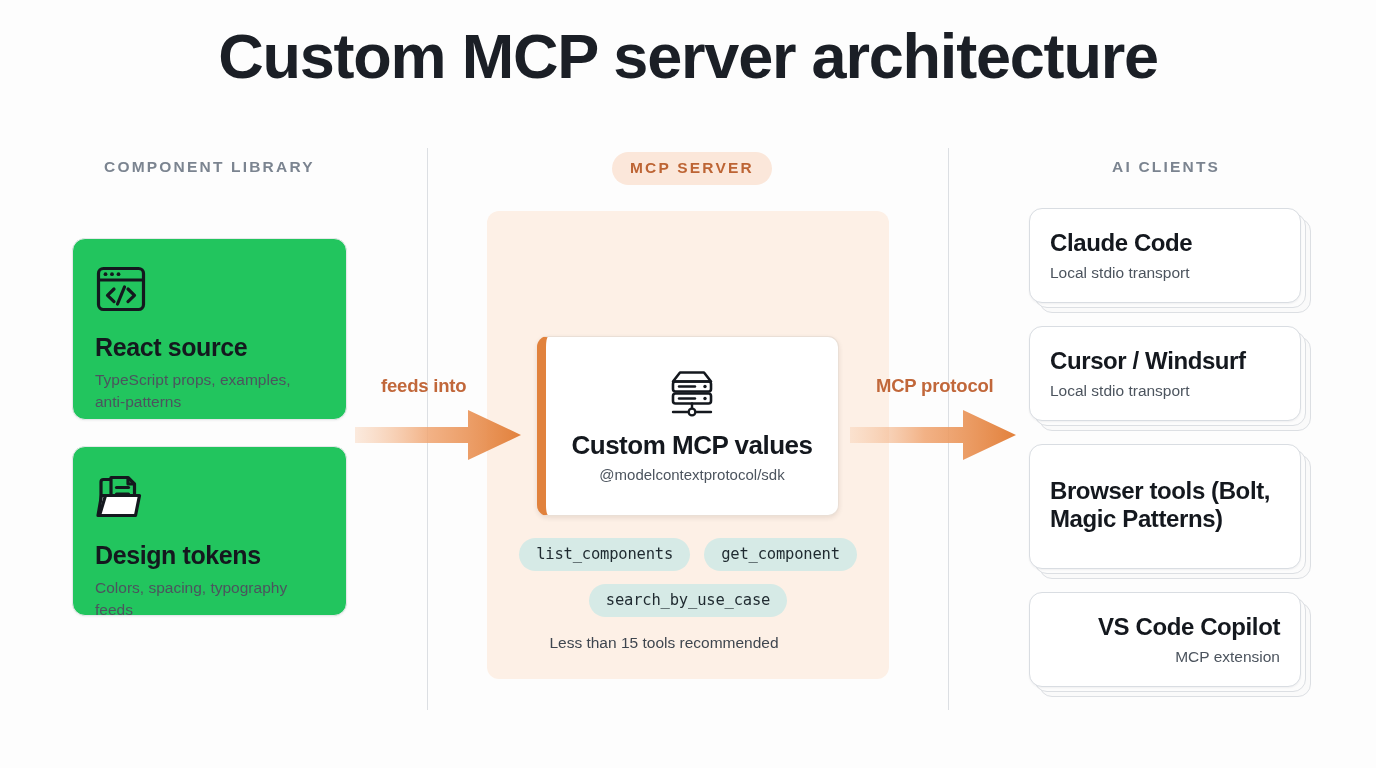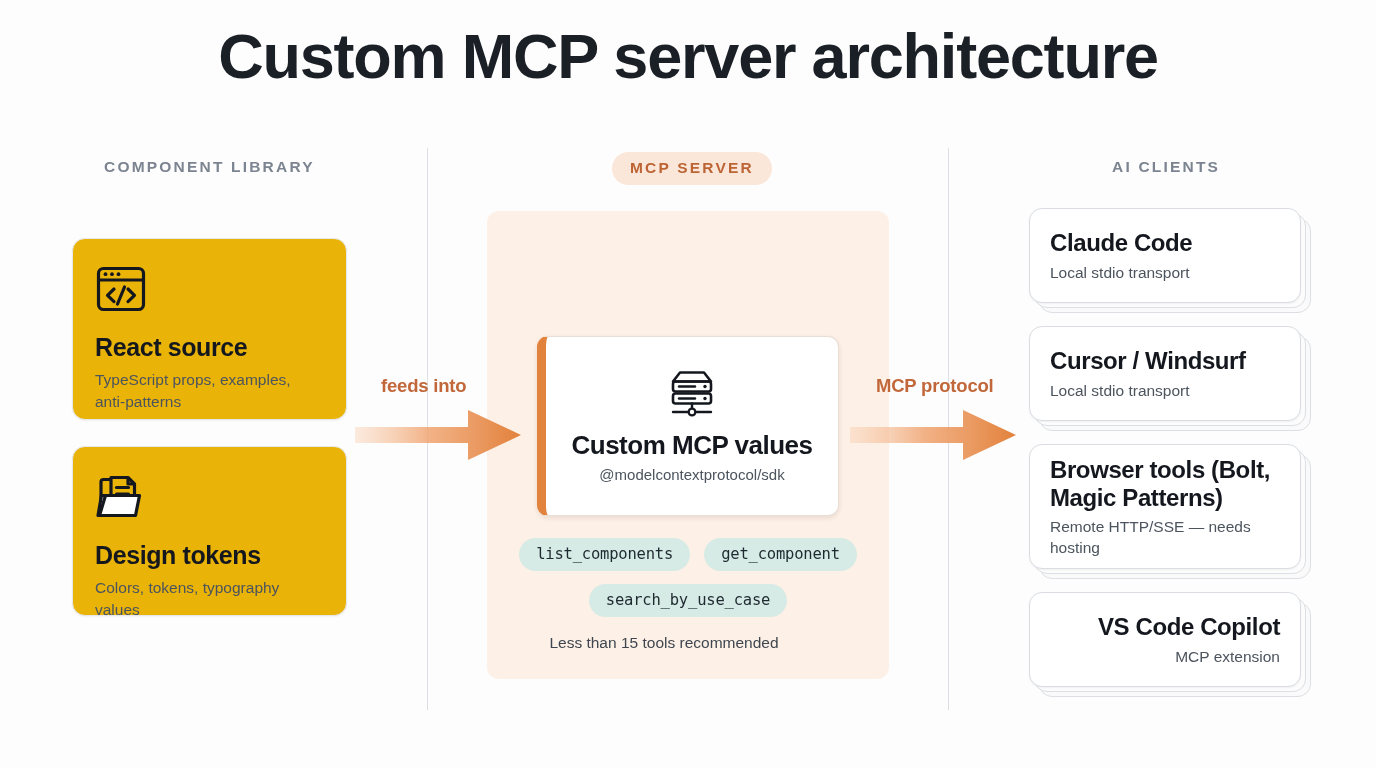--- a/index.html
+++ b/index.html
@@ -66,21 +66,21 @@
     font-size: 15.5px;
     font-weight: 700;
     letter-spacing: 2.2px;
     color: #bd6434;
     white-space: nowrap;
   }
 
   
   .card {
     position: absolute;
-    background: #eab308;
+    background: #22c55e;
     border: 1px solid #e6e8ea;
     border-radius: 13px;
     box-shadow: 0 1px 2px rgba(16,22,30,0.05);
   }
 
   
   .src-card { left: 72px; width: 275px; padding: 24px 22px 20px; }
   .src-card.c1 { top: 238px; height: 182px; }
   .src-card.c2 { top: 446px; height: 170px; }
 
@@ -265,21 +265,21 @@
     <svg class="card-icon" viewBox="0 0 52 52" fill="none">
       <path d="M6 40 L6 11 A2.5 2.5 0 0 1 8.5 8.5 L15 8.5" stroke="#14181e" stroke-width="3.2" stroke-linecap="round" stroke-linejoin="round"></path>
       <path d="M16 6.5 H33 L39.5 13 V33 H16 Z" stroke="#14181e" stroke-width="3.2" stroke-linejoin="round"></path>
       <path d="M33 6.5 V13 H39.5" stroke="#14181e" stroke-width="3.2" stroke-linejoin="round"></path>
       <line x1="21.5" y1="16.5" x2="33.5" y2="16.5" stroke="#14181e" stroke-width="3.2" stroke-linecap="round"></line>
       <line x1="21.5" y1="23" x2="33.5" y2="23" stroke="#14181e" stroke-width="3.2" stroke-linecap="round"></line>
       <path d="M6.5 24.5 H17.5 L14 44.5 H3 Z" fill="#ffffff" stroke="#14181e" stroke-width="3.2" stroke-linejoin="round"></path>
       <path d="M10.5 24.5 H44.5 L40.5 44.5 H4.5 Z" fill="#ffffff" stroke="#14181e" stroke-width="3.2" stroke-linejoin="round"></path>
     </svg>
     <div class="card-title">Design tokens</div>
-    <div class="card-sub">Colors, tokens, typography values</div>
+    <div class="card-sub">Colors, spacing, typography feeds</div>
   </div>
 
   <div class="center-panel"></div>
 
   <div class="arrow-label l-left">feeds into</div>
   <div class="arrow-wrap a-left">
     <svg width="166" height="54" viewBox="0 0 166 54">
       <defs>
         <linearGradient id="gradL" x1="0" y1="0" x2="1" y2="0">
           <stop offset="0%" stop-color="#f7c7a4" stop-opacity="0.35"></stop>
@@ -350,21 +350,20 @@
       <div class="client-title">Cursor / Windsurf</div>
       <div class="client-sub">Local stdio transport</div>
     </div>
   </div>
 
   <div class="client-stack cs2">
     <div class="layer"></div>
     <div class="layer l2"></div>
     <div class="front">
       <div class="client-title">Browser tools (Bolt, Magic Patterns)</div>
-      <div class="client-sub">Remote HTTP/SSE — needs hosting</div>
     </div>
   </div>
 
   <div class="client-stack cs3">
     <div class="layer"></div>
     <div class="layer l2"></div>
     <div class="front">
       <div class="client-title">VS Code Copilot</div>
       <div class="client-sub">MCP extension</div>
     </div>

